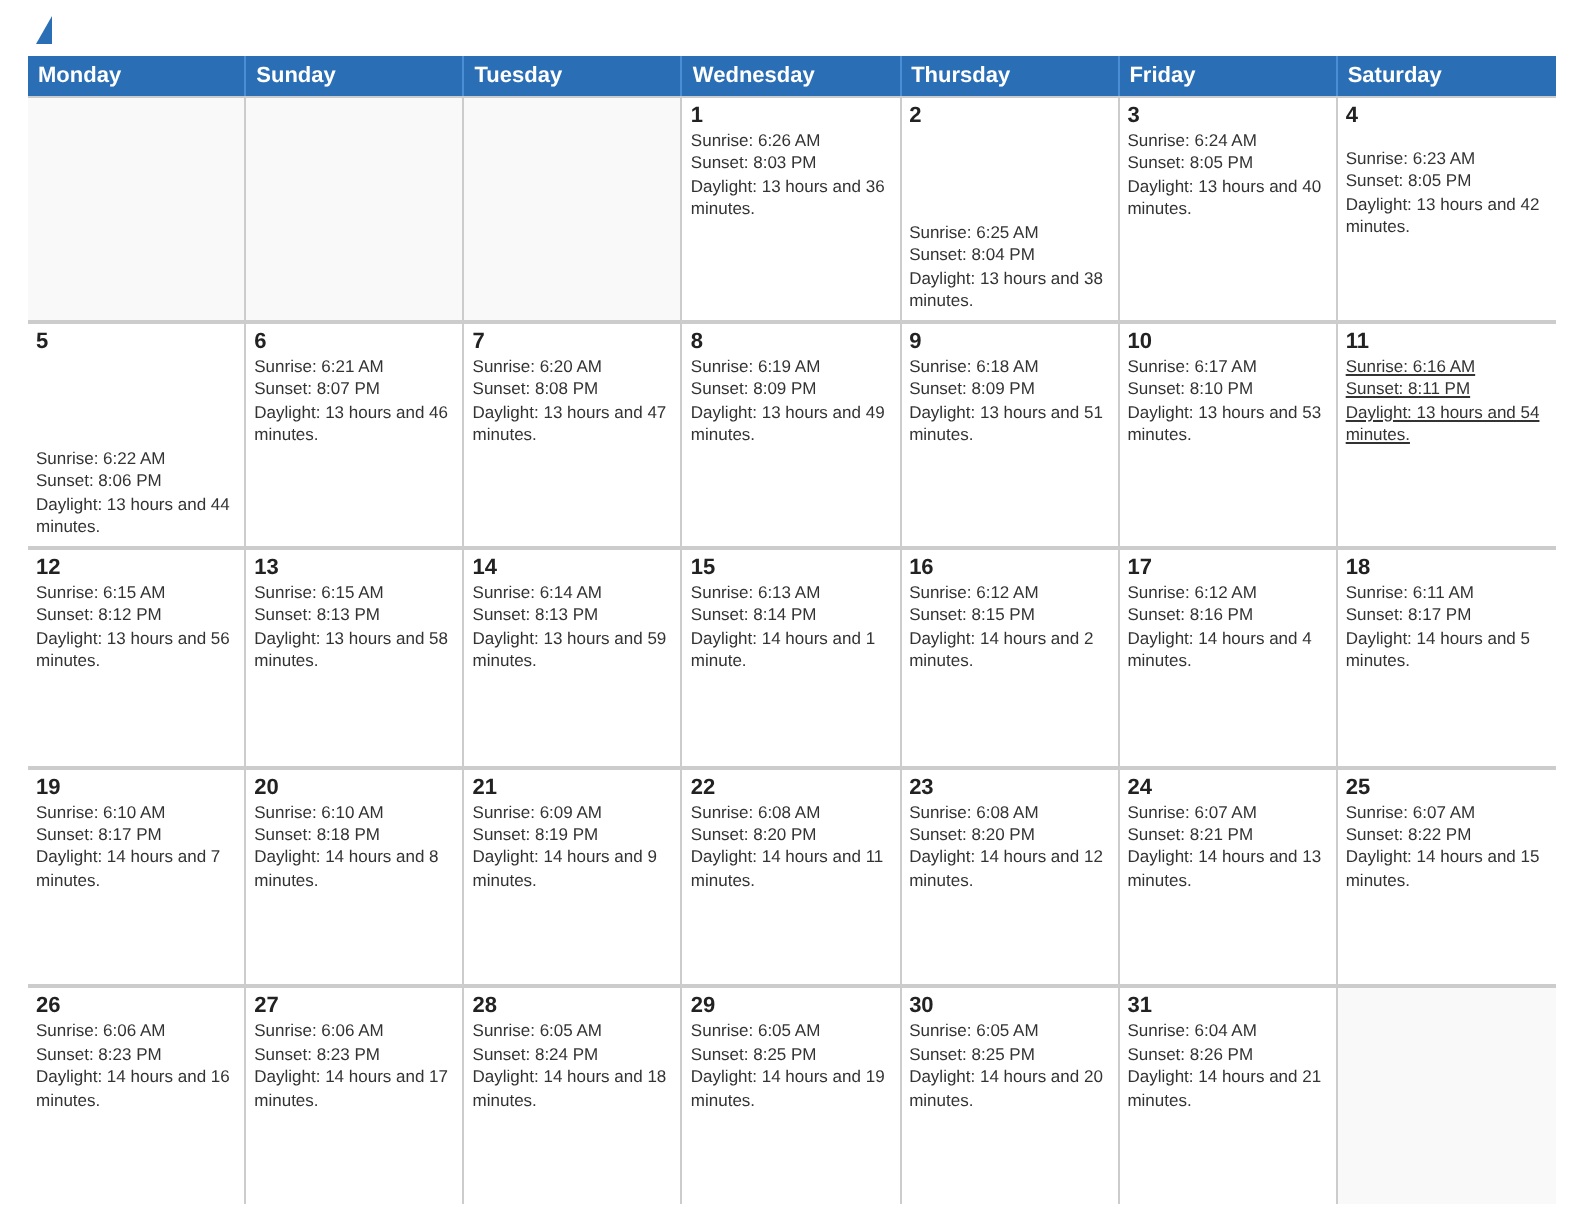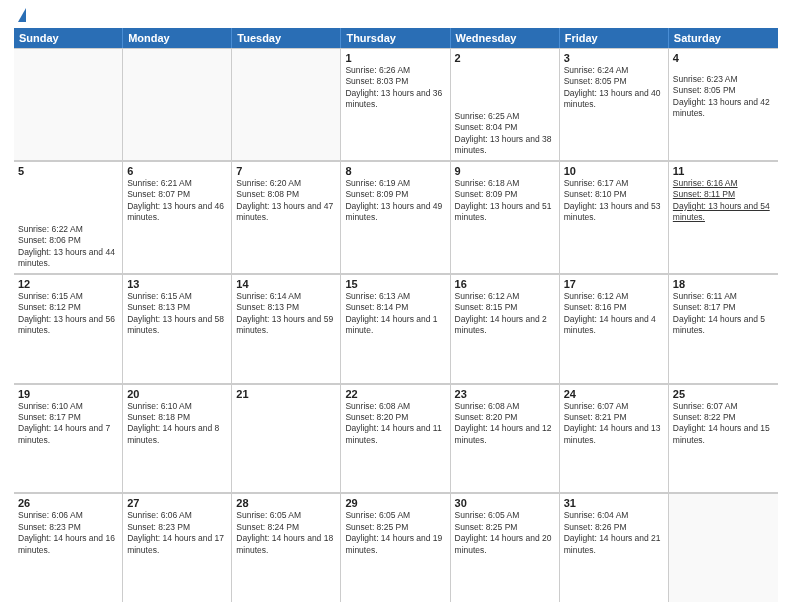--- a/index.html
+++ b/index.html
@@ -132,25 +132,25 @@
       <span class="logo-blue"></span>
     </div>
     <div class="title-block">
       <div class="title-month"></div>
       <div class="title-location"></div>
     </div>
   </div>
 
   <div class="calendar">
     <div class="cal-header">
-    <div class="cal-header-cell">Sunday</div>
-        <div class="cal-header-cell">Monday</div>
+    <div class="cal-header-cell">Monday</div>
+        <div class="cal-header-cell">Sunday</div>
         <div class="cal-header-cell">Tuesday</div>
+        <div class="cal-header-cell">Wednesday</div>
         <div class="cal-header-cell">Thursday</div>
-        <div class="cal-header-cell">Wednesday</div>
         <div class="cal-header-cell">Friday</div>
         <div class="cal-header-cell">Saturday</div>
       </div>
     <div class="cal-body">
     <div class="cal-row">
           <div class="cal-cell empty"></div>
           <div class="cal-cell empty"></div>
           <div class="cal-cell empty"></div>
           <div class="cal-cell">
             <span class="cell-day">1</span>
@@ -273,20 +273,23 @@
 Daylight: 14 hours and 7 minutes.</div>
           </div>
           <div class="cal-cell">
             <span class="cell-day">20</span>
             <div class="cell-info" style="white-space: pre-line;">Sunrise: 6:10 AM
 Sunset: 8:18 PM
 Daylight: 14 hours and 8 minutes.</div>
           </div>
           <div class="cal-cell">
             <span class="cell-day">21</span>
+            <div class="cell-info" style="white-space: pre-line;">Sunrise: 6:09 AM
+Sunset: 8:19 PM
+Daylight: 14 hours and 9 minutes.</div>
           </div>
           <div class="cal-cell">
             <span class="cell-day">22</span>
             <div class="cell-info" style="white-space: pre-line;">Sunrise: 6:08 AM
 Sunset: 8:20 PM
 Daylight: 14 hours and 11 minutes.</div>
           </div>
           <div class="cal-cell">
             <span class="cell-day">23</span>
             <div class="cell-info" style="white-space: pre-line;">Sunrise: 6:08 AM

